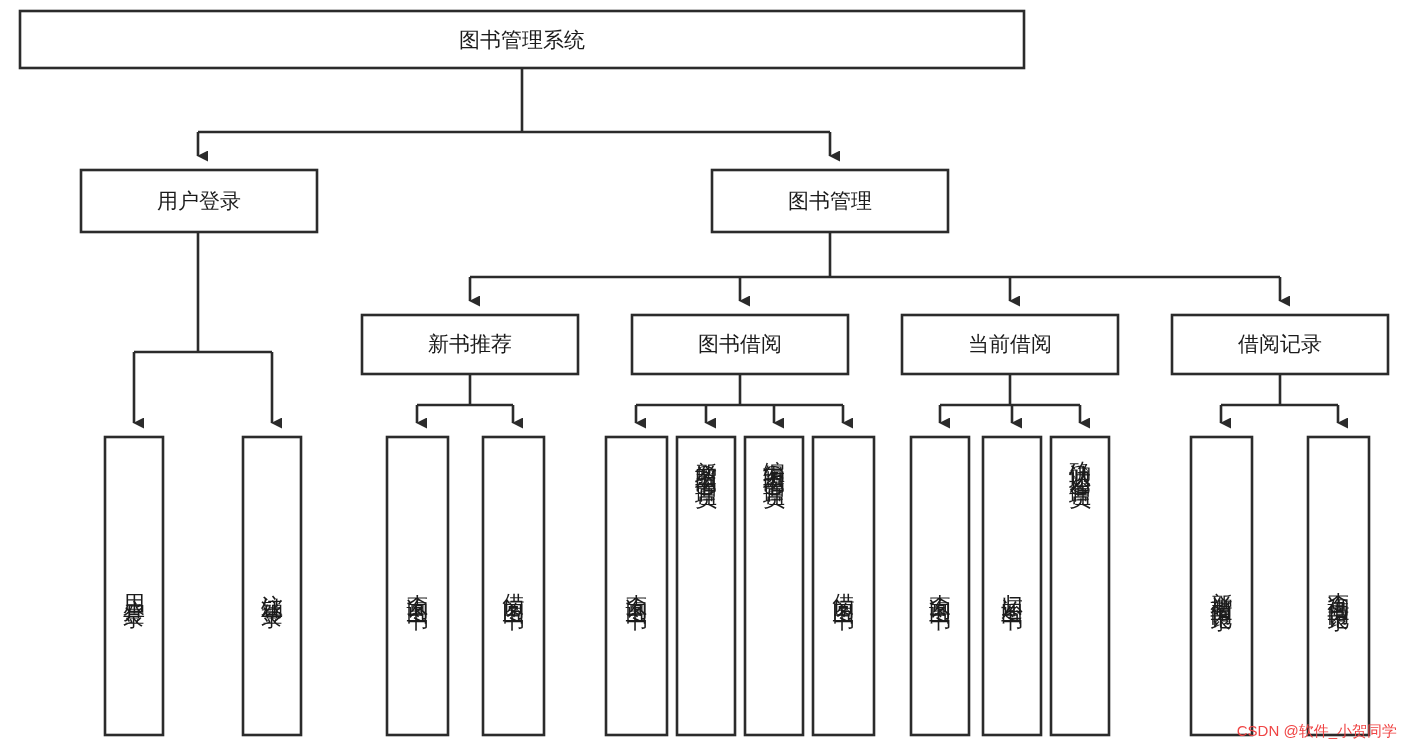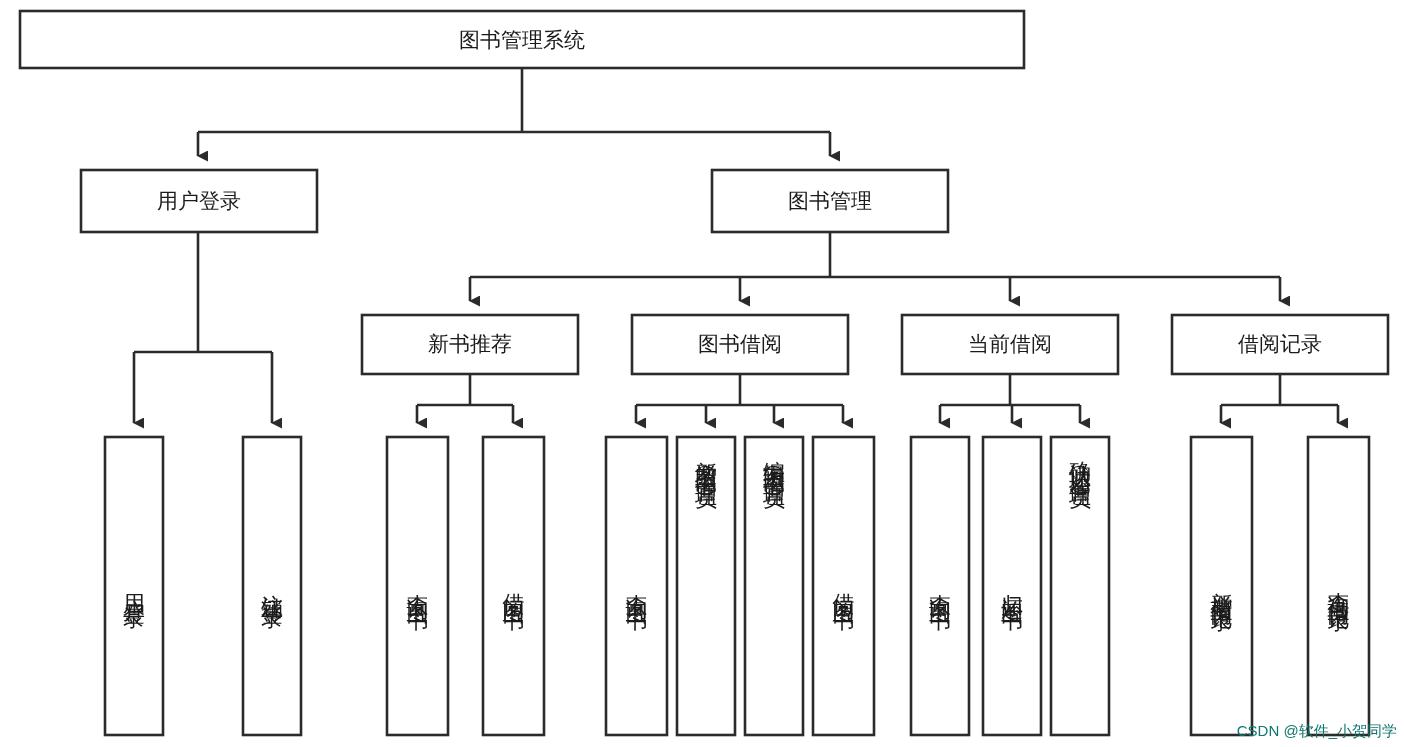--- a/index.html
+++ b/index.html
@@ -2,21 +2,21 @@
 <html><head>
 <meta charset="utf-8">
 <style>
   html,body{margin:0;padding:0;background:#ffffff;}
   body{width:1405px;height:747px;overflow:hidden;font-family:"Liberation Sans","DejaVu Sans",sans-serif;}
   #diagram{position:relative;width:1405px;height:747px;background:#fff;}
   svg{display:block;}
   .node-box{fill:#ffffff;stroke:#2b2b2b;stroke-width:2.6;}
   .link{fill:none;stroke:#2b2b2b;stroke-width:2.6;}
   .node-label{fill:#1b1b1b;font-family:"Liberation Sans","DejaVu Sans",sans-serif;font-size:21px;text-anchor:middle;dominant-baseline:middle;}
-  .watermark{position:absolute;right:8px;bottom:6px;color:#0f766e;font-size:15px;font-family:"Liberation Sans","DejaVu Sans",sans-serif;white-space:nowrap;}
+  .watermark{position:absolute;right:8px;bottom:6px;color:#ef4444;font-size:15px;font-family:"Liberation Sans","DejaVu Sans",sans-serif;white-space:nowrap;}
 </style>
 </head>
 <body>
 
 <div id="diagram">
 
   <svg width="1405" height="747" viewBox="0 0 1405 747">
     <defs>
       <marker id="arw" viewBox="0 0 12 12" refX="6" refY="11" markerWidth="11" markerHeight="11" orient="auto-start-reverse" markerUnits="userSpaceOnUse">
         <path d="M 0 0 L 12 0 L 6 12 z" fill="#2b2b2b"></path>

